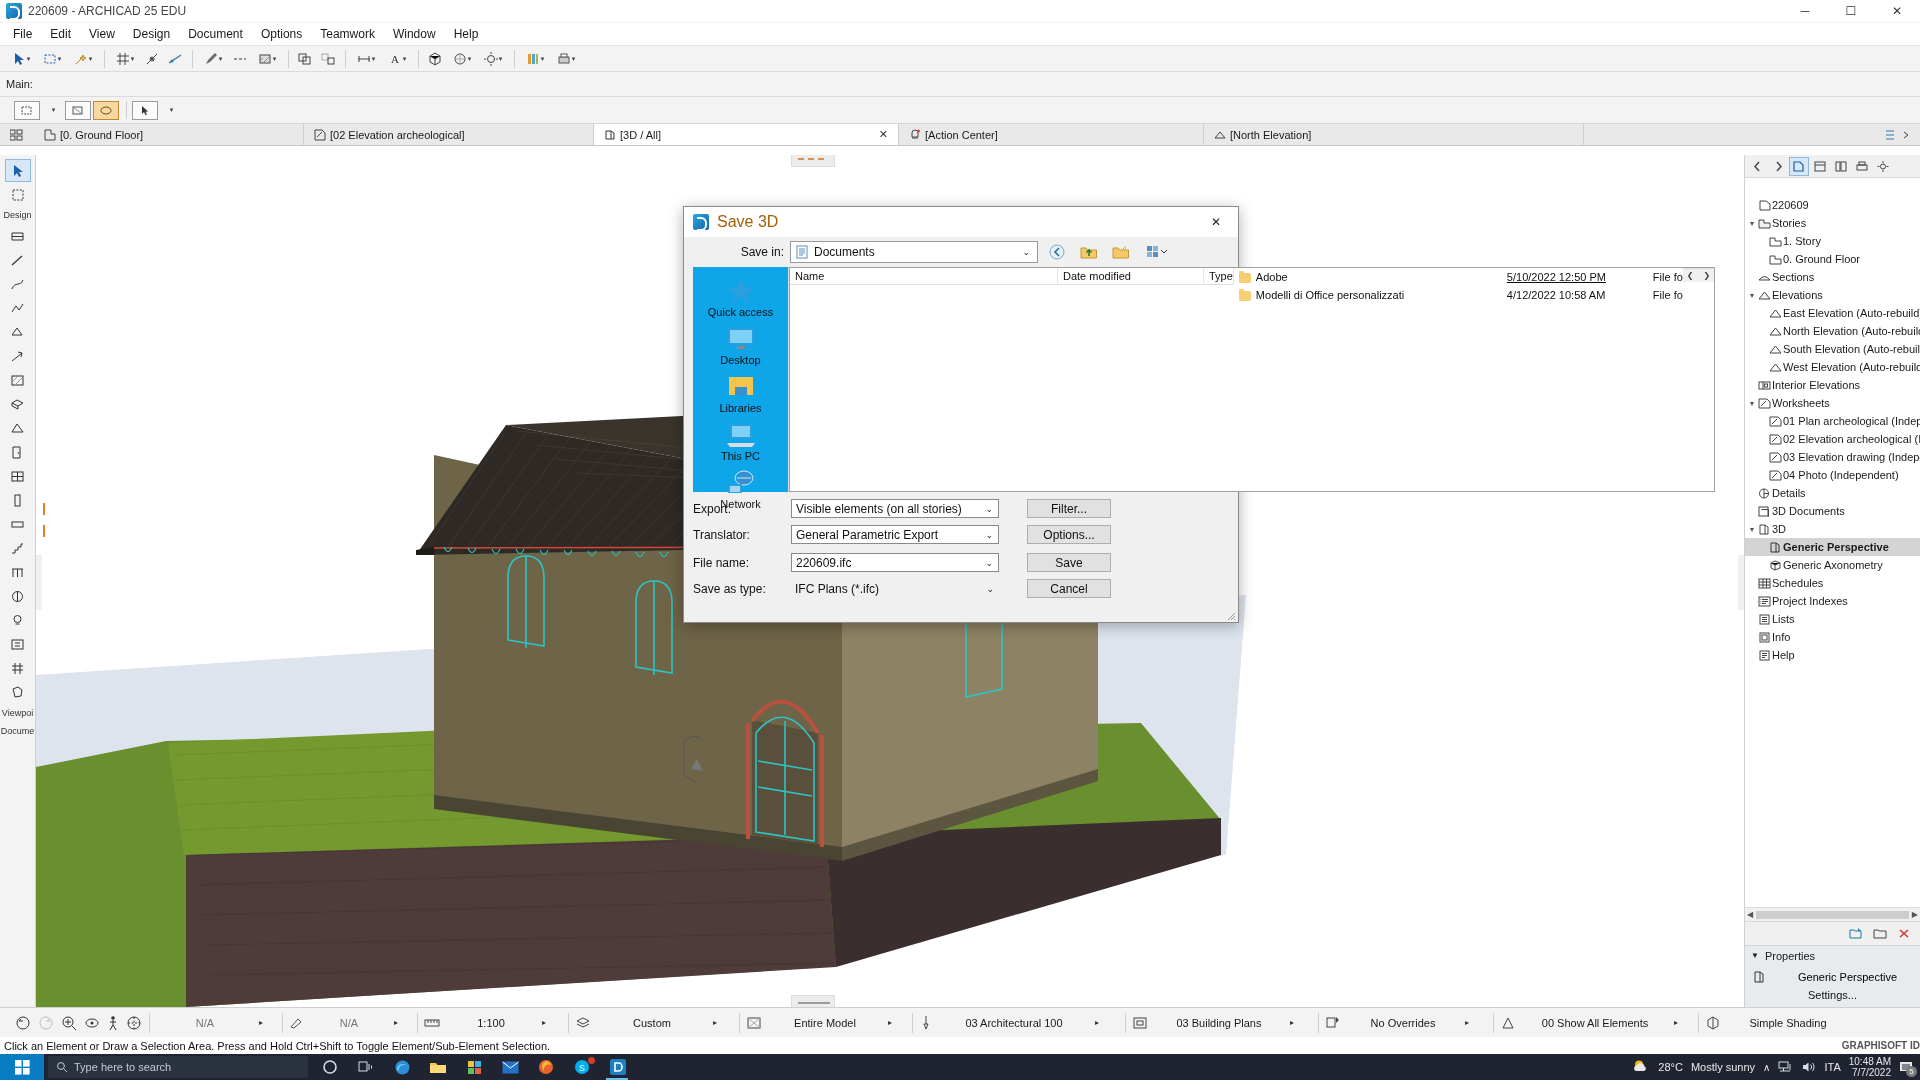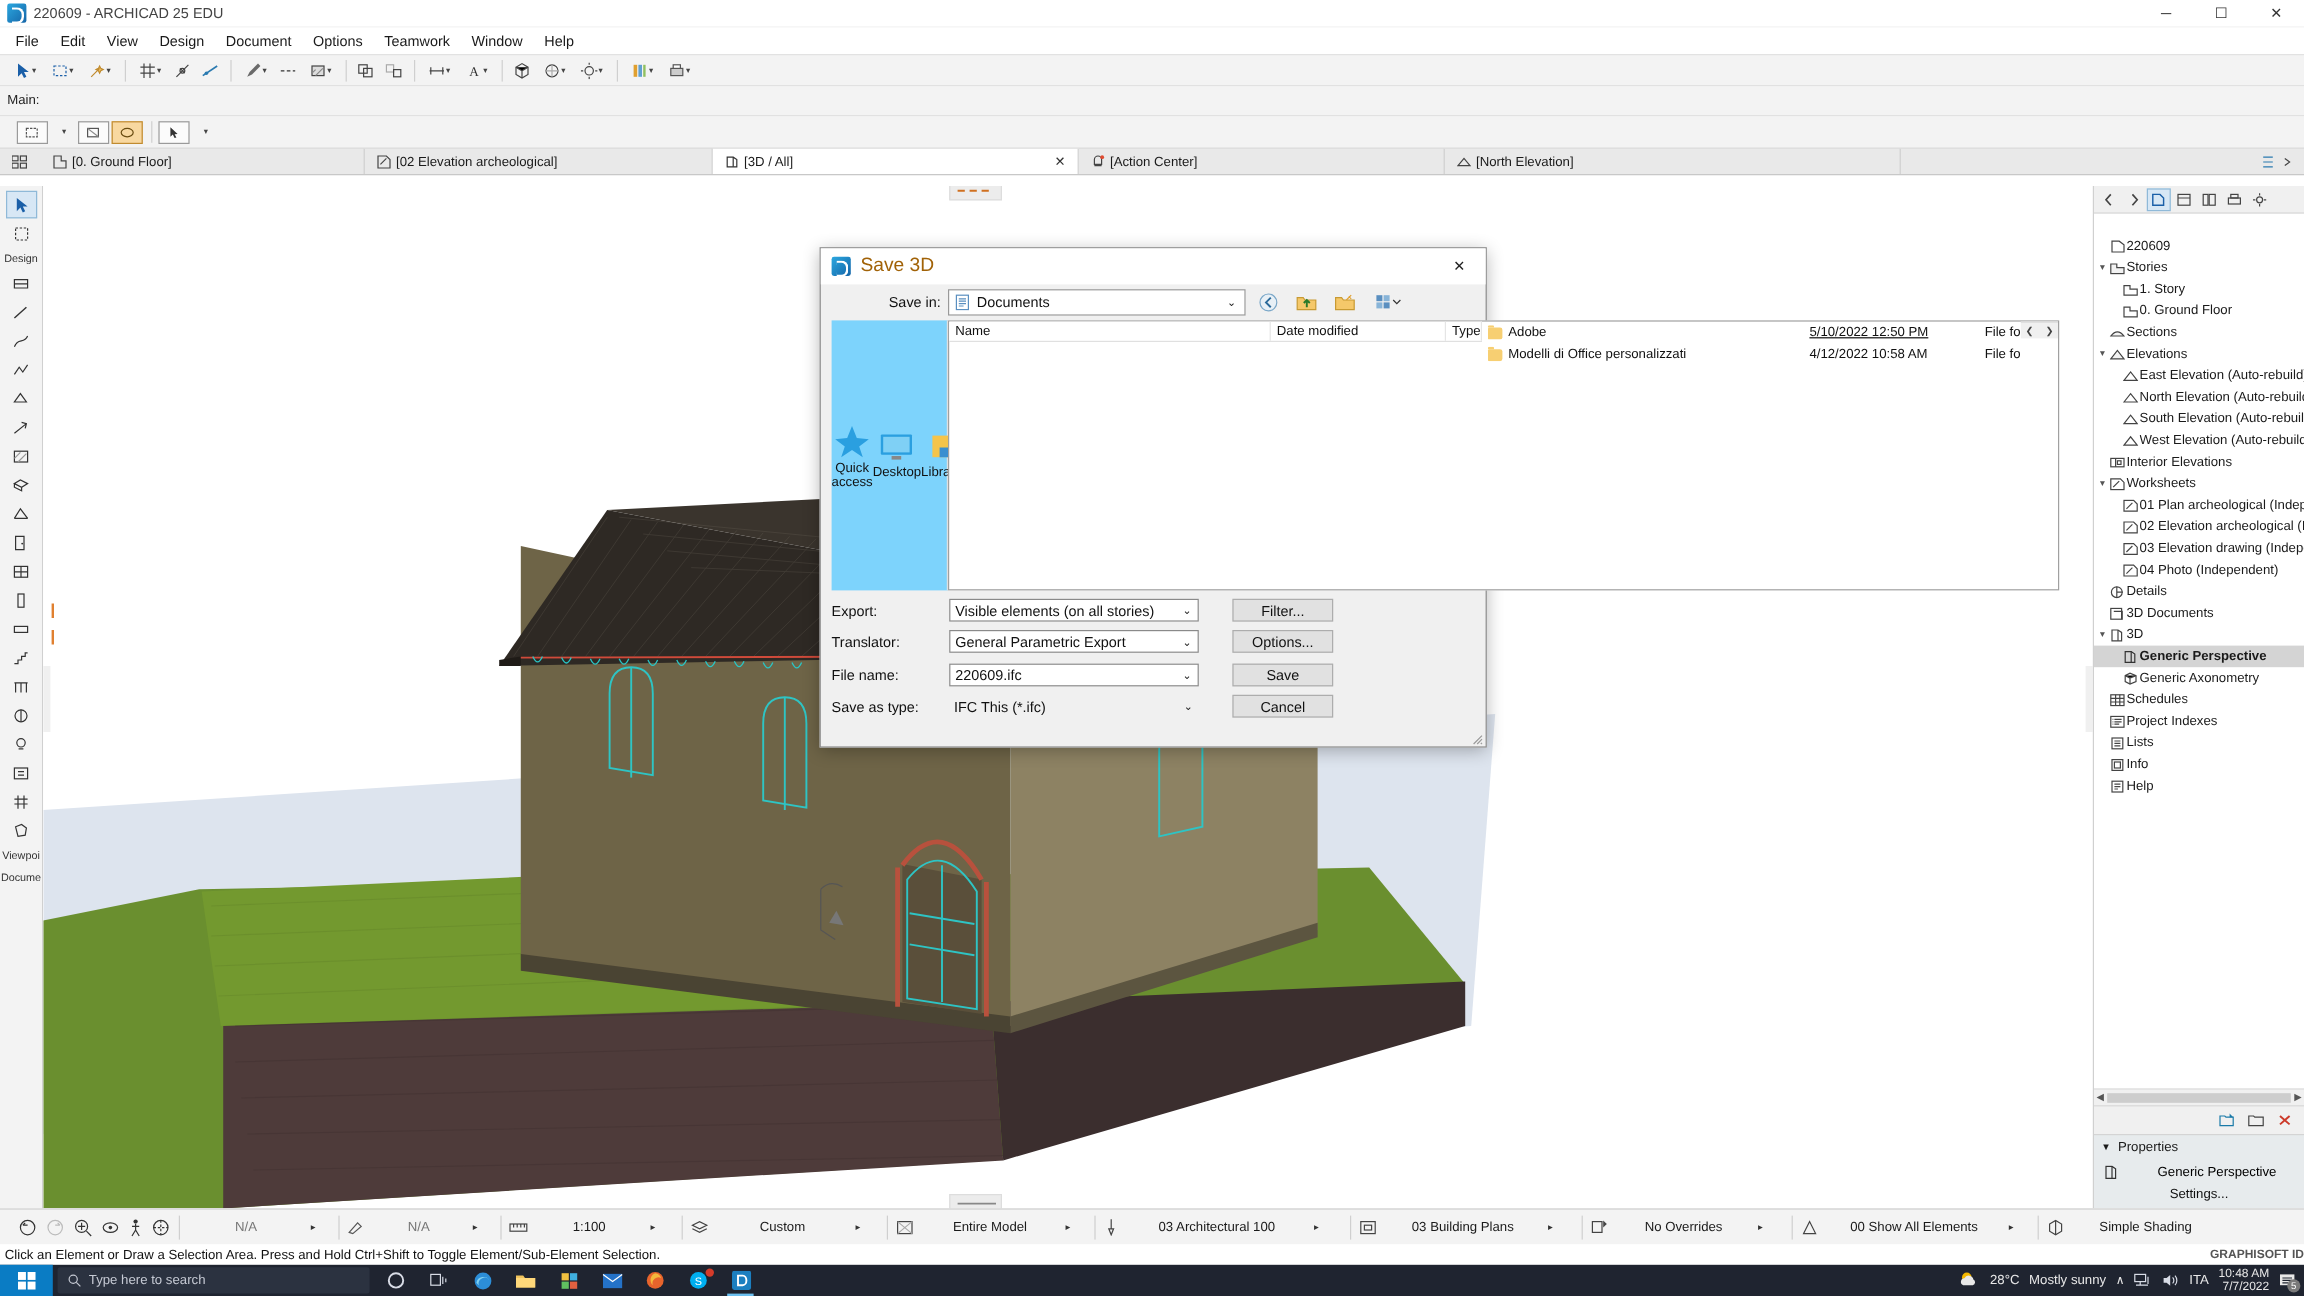--- a/index.html
+++ b/index.html
@@ -194,22 +194,22 @@
   .savein-lbl { width: 100px; text-align: right; font-size: 12px; }
   .combo {
     height: 22px; background: #fff; border: 1px solid #999; display: flex; align-items: center;
     padding: 0 2px 0 4px; gap: 5px; font-size: 12px;
   }
   .combo .caret { margin-left: auto; font-size: 9px; padding: 0 5px; color:#222; }
   .icobtn { width: 26px; height: 22px; display:flex; align-items:center; justify-content:center; }
 
   .dlg-body { display: flex; padding: 0; height: 225px; }
   .places {
-    width: 97px; background: #7dd3fc; border-right: 1px solid #dfdfdf; margin-left: 9px;
-    display: flex; flex-direction: row; align-items: center; padding-top: 6px;
+    width: 97px; background: #0ea5e9; border-right: 1px solid #dfdfdf; margin-left: 9px;
+    display: flex; flex-direction: column; align-items: center; padding-top: 6px;
   }
   .place { width: 95px; text-align: center; margin-bottom: 7px; }
   .place .plbl { font-size: 11px; color: #111; margin-top: 1px; }
 
   .filelist { flex: 1; margin-right: 9px; border: 1px solid #a0a0a0; background: #fff; display: flex; }
   .fl-head { height: 17px; display: flex; font-size: 11px; color: #111; background: #fff; border-bottom: 1px solid #e0e0e0; }
   .fl-head .c { padding: 2px 0 0 5px; border-right: 1px solid #e5e5e5; }
   .fl-rows { flex: 1; }
   .fl-row { height: 18px; display: flex; font-size: 11px; align-items: center; }
   .fl-row .c { padding-left: 5px; display: flex; align-items: flex-end; gap: 5px; overflow: hidden; white-space: nowrap; }
@@ -1398,21 +1398,21 @@
         <div class="flbl">File name:</div>
         <div class="fcombo">
           <span>220609.ifc</span>
           <span class="caret">⌄</span>
         </div>
         <div class="dbtn" style="margin-left:22px">Save</div>
       </div>
       <div class="frow">
         <div class="flbl">Save as type:</div>
         <div class="fcombo flat">
-          <span>IFC This (*.ifc)</span>
+          <span>IFC Plans (*.ifc)</span>
           <span class="caret">⌄</span>
         </div>
         <div class="dbtn" style="margin-left:22px">Cancel</div>
       </div>
     </div>
     <svg class="resize-grip" viewBox="0 0 12 12">
         <path d="M11 4 L4 11 M11 7 L7 11 M11 10 L10 11" stroke="#9a9a9a"></path>
       </svg>
   </div>
 

